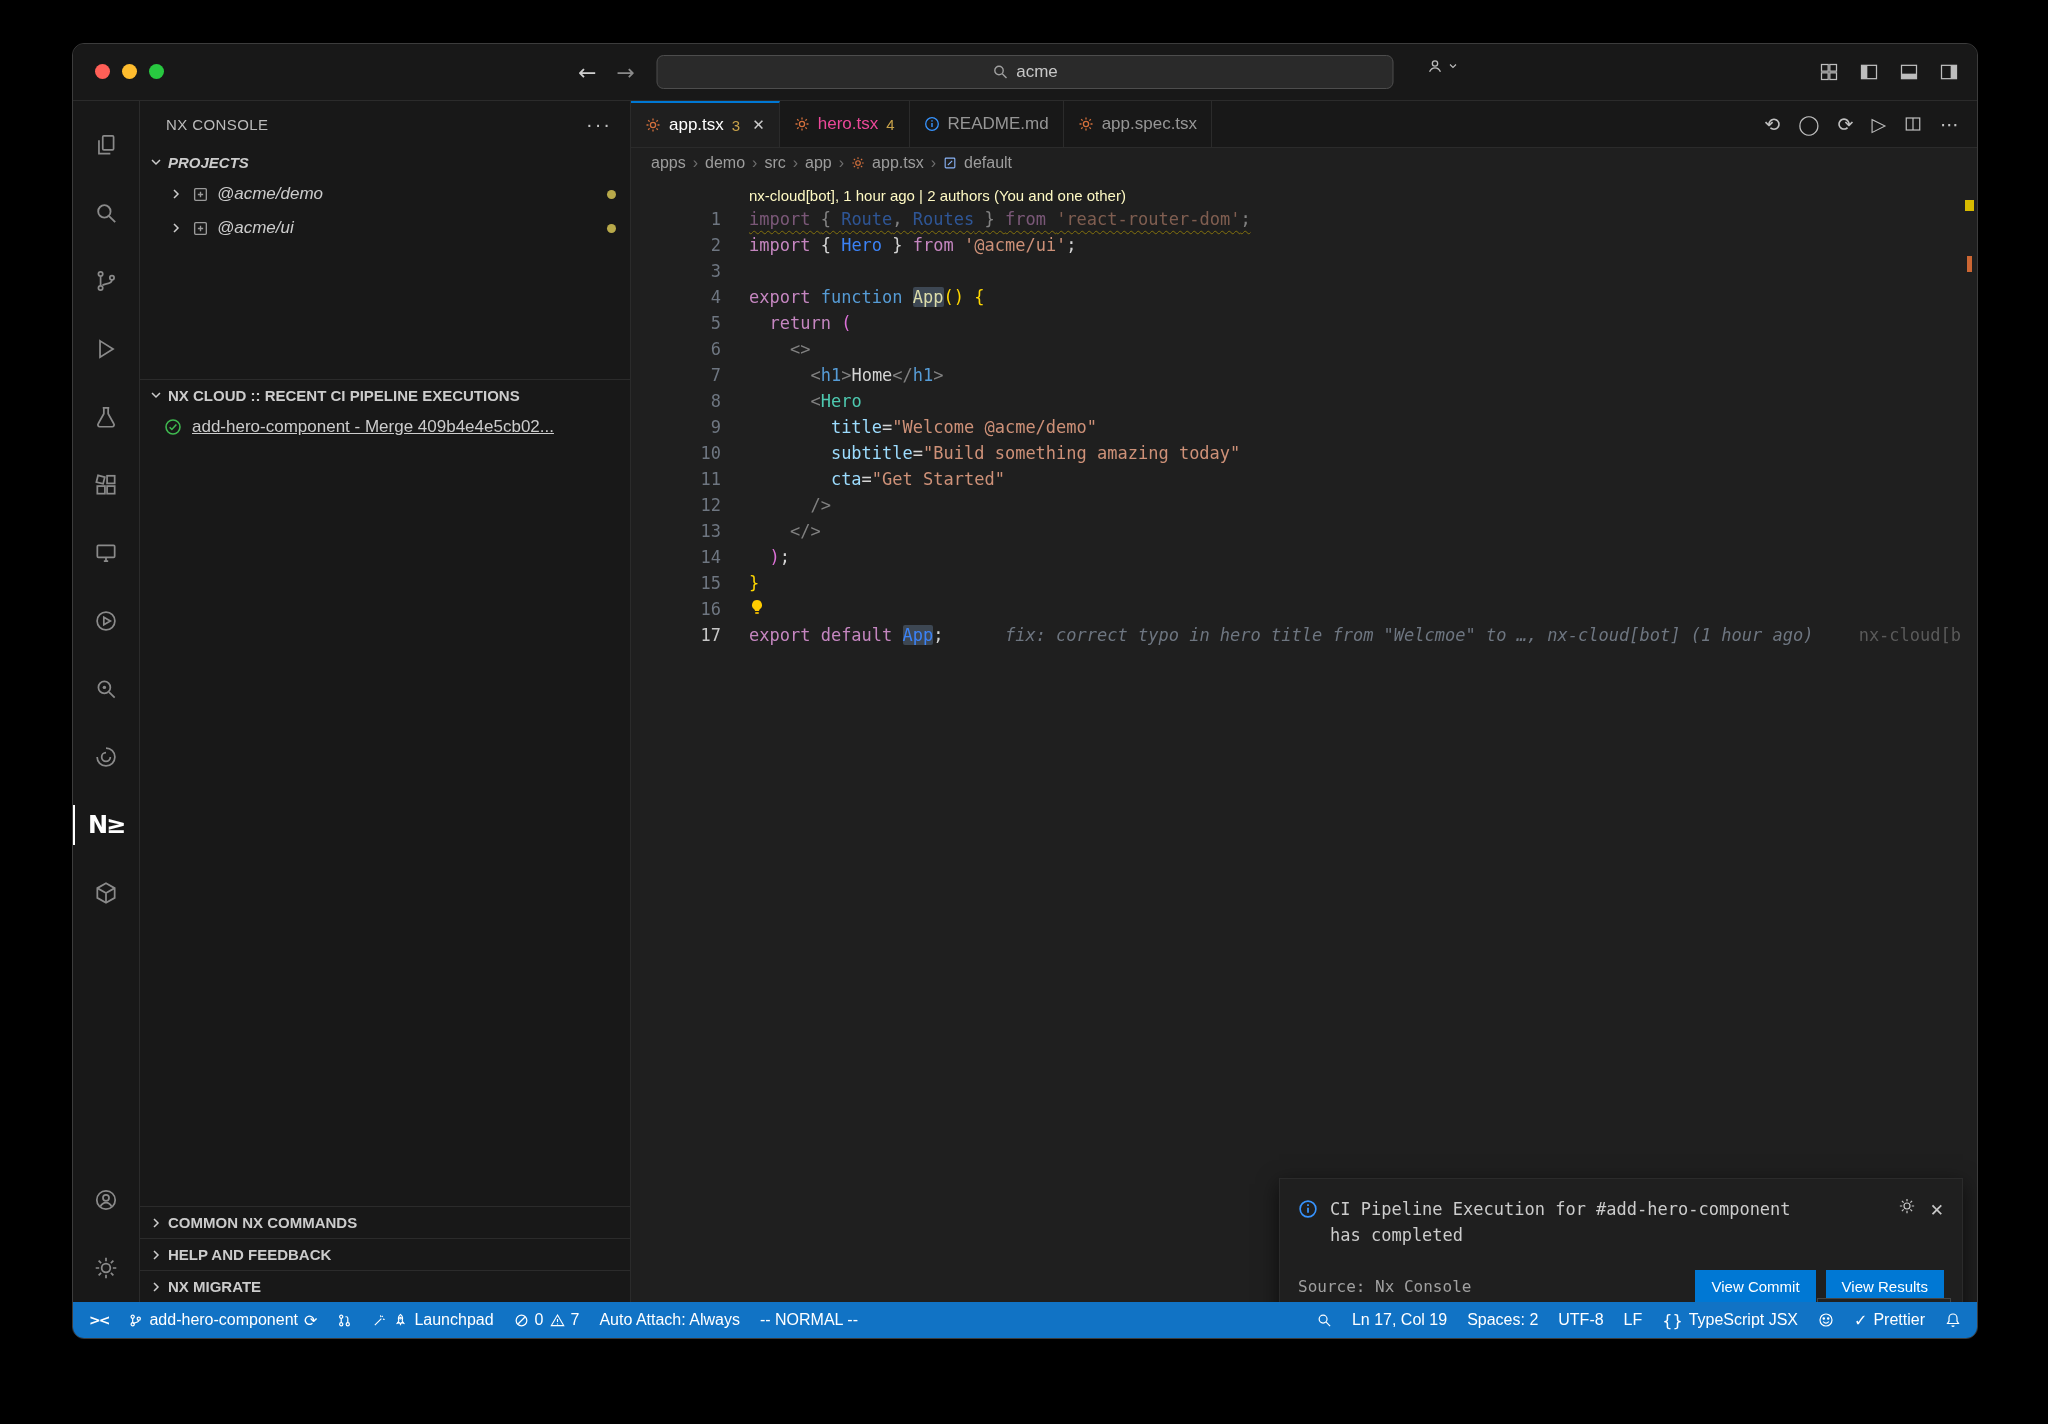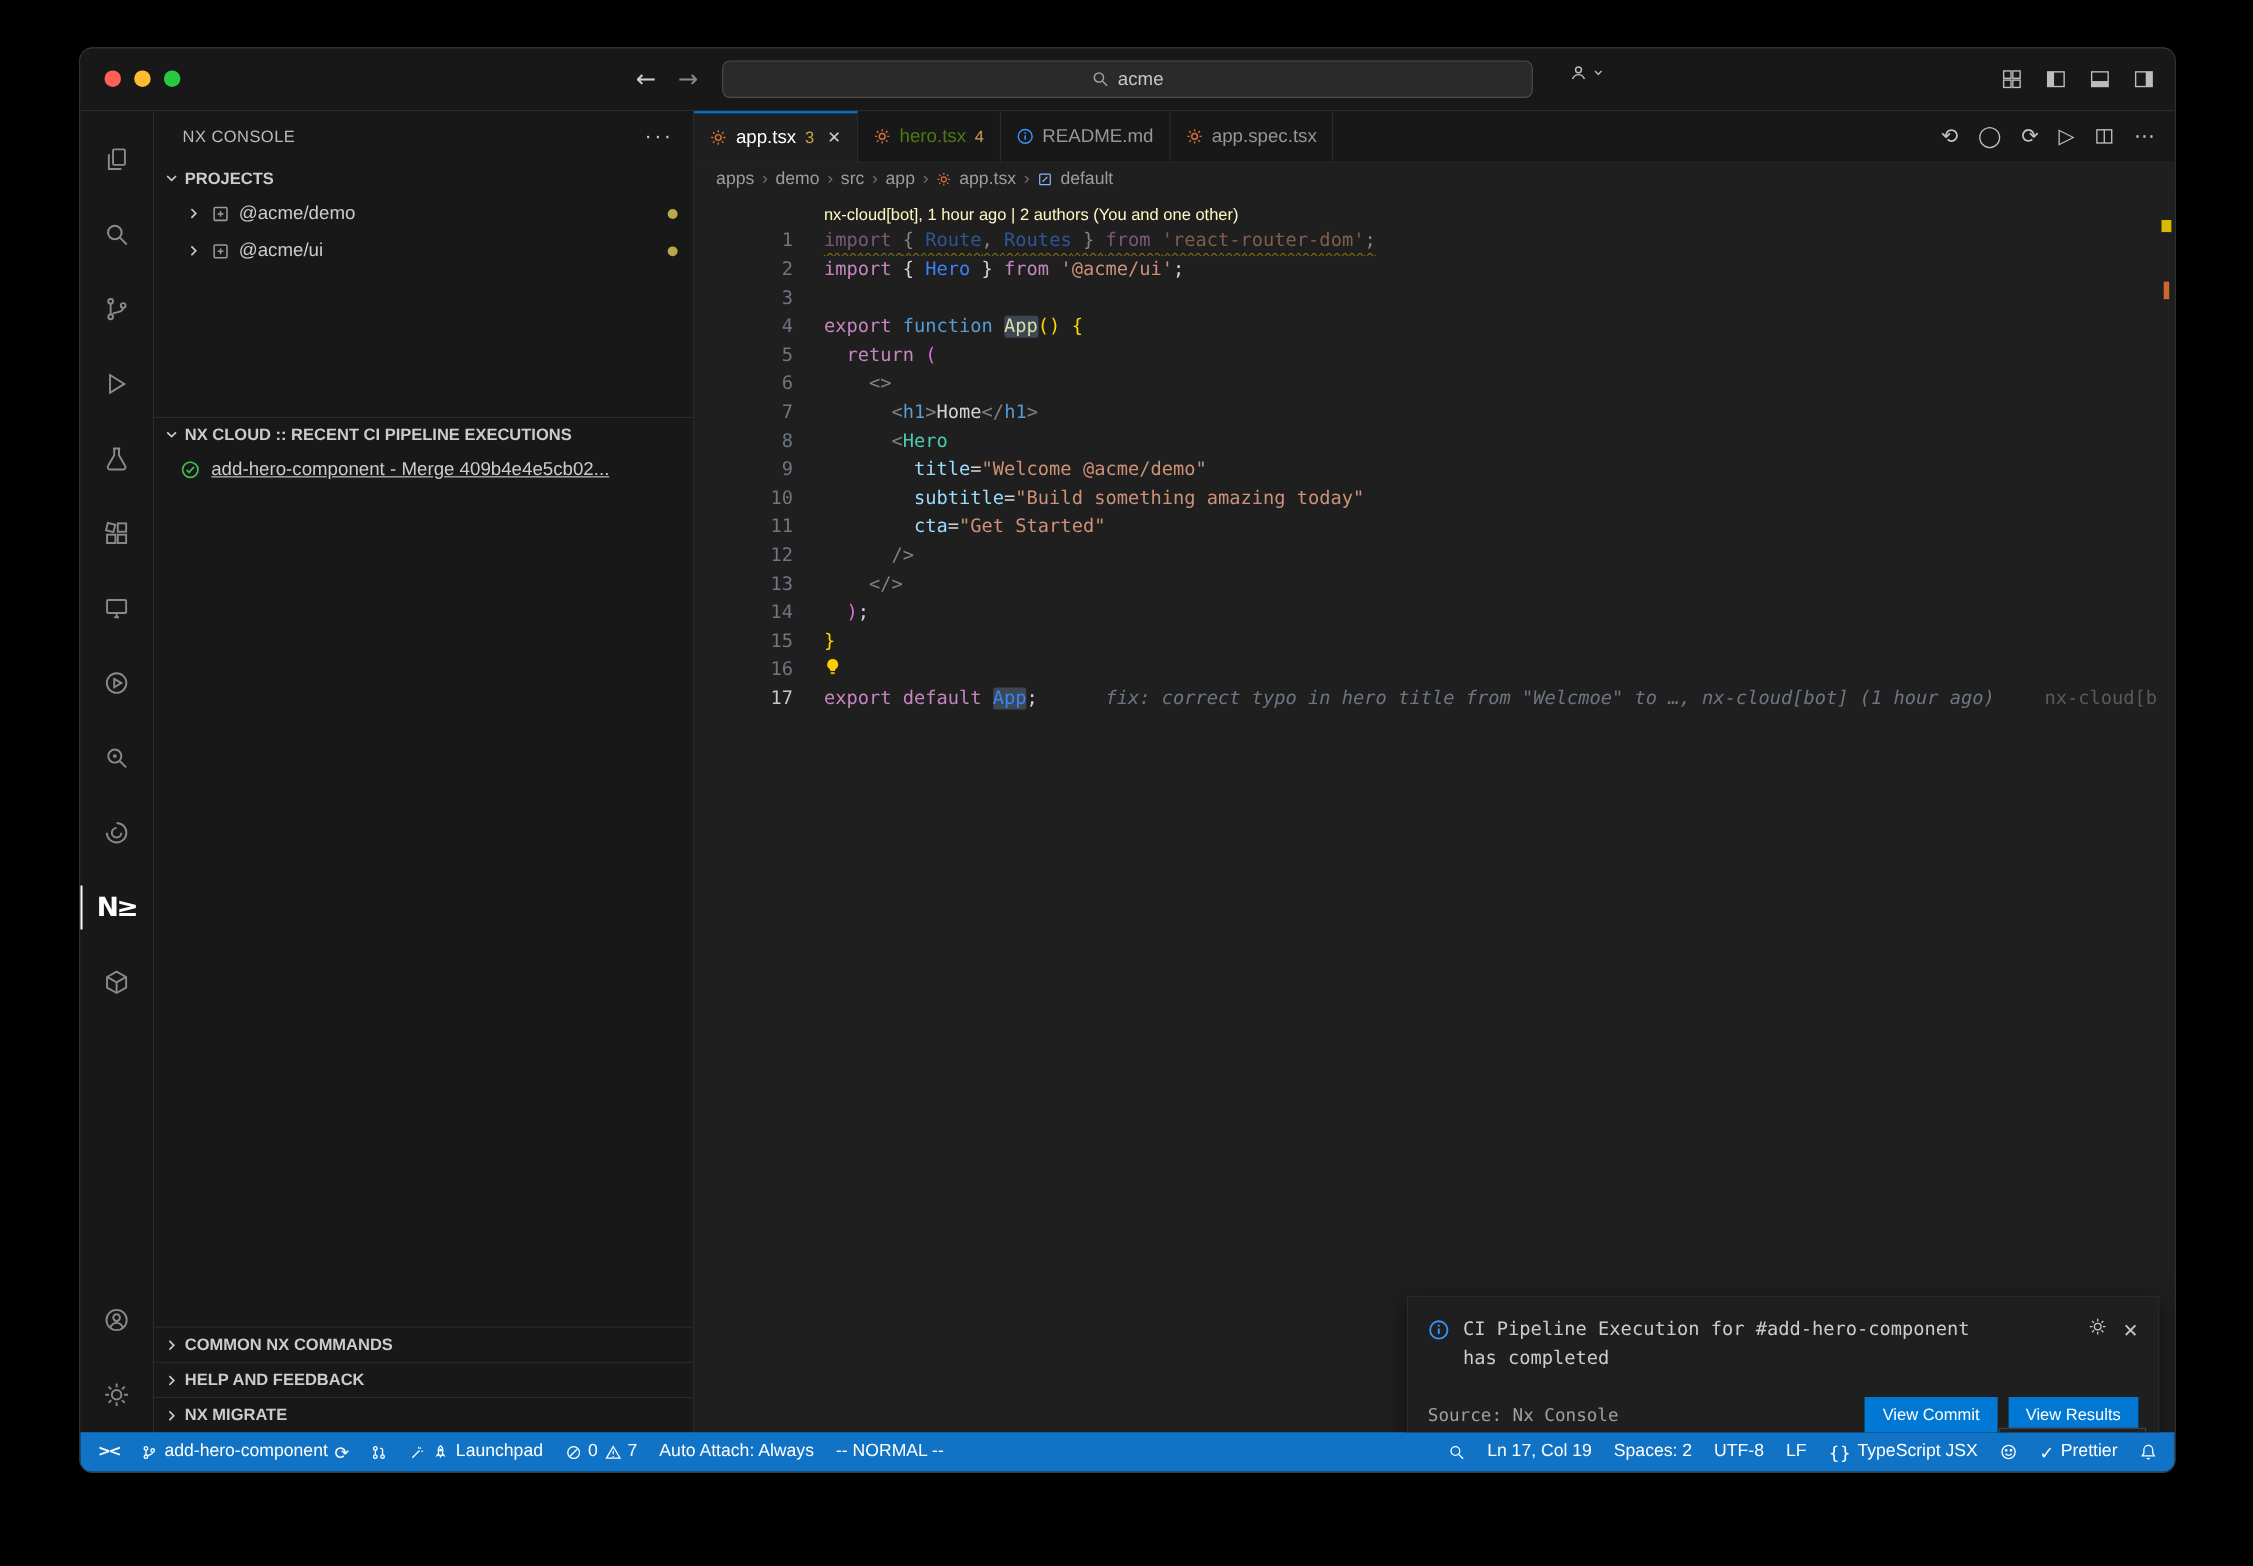--- a/index.html
+++ b/index.html
@@ -23,36 +23,36 @@
   .ab-item{width:66px;height:68px;display:flex;align-items:center;justify-content:center;color:#8a8a8a;position:relative;cursor:pointer;}
   .ab-item.active{color:#ffffff;}
   .ab-item.active::before{content:"";position:absolute;left:0;top:14px;bottom:14px;width:2px;background:#fff;}
   .ab-spacer{flex:1;}
   .nx-logo{font-weight:bold;font-size:24px;letter-spacing:-2px;font-family:"DejaVu Sans",sans-serif;}
   
   .sidebar{width:490px;flex:0 0 490px;background:#181818;border-right:1px solid #2b2b2b;display:flex;flex-direction:column;color:#cccccc;}
   .sb-header{height:46px;display:flex;align-items:center;padding:0 18px 0 26px;font-size:15px;color:#bbbbbb;letter-spacing:.4px;}
   .sb-header .more{margin-left:auto;color:#c3c3c3;font-size:20px;letter-spacing:2px;}
   .section-head{height:30px;display:flex;align-items:center;gap:4px;padding:0 8px;font-size:15px;font-weight:bold;color:#cccccc;cursor:pointer;}
-  .projects-block{height:232px;}
+  .projects-block{height:232px;font-style:italic;}
   .tree-item{height:34px;display:flex;align-items:center;gap:8px;padding:0 14px 0 28px;font-size:17px;cursor:pointer;}
   .tree-item .dot{margin-left:auto;width:9px;height:9px;border-radius:50%;background:#b8a94a;}
   .cloud-item{height:34px;display:flex;align-items:center;gap:10px;padding:0 14px 0 24px;font-size:17px;white-space:nowrap;overflow:hidden;text-overflow:ellipsis;cursor:pointer;}
   .cloud-item span.lbl{overflow:hidden;text-overflow:ellipsis;text-decoration:underline;}
   .sb-bottom{margin-top:auto;border-top:1px solid #2b2b2b;}
   .sb-bottom .section-head{border-bottom:1px solid #2b2b2b;height:31px;text-align:right;}
   .sb-bottom .section-head:last-child{border-bottom:none;}
   
   .editor-area{flex:1;display:flex;flex-direction:column;background:#1f1f1f;min-width:0;position:relative;}
   .tabs-row{height:46px;flex:0 0 46px;background:#181818;display:flex;align-items:stretch;border-bottom:1px solid #2b2b2b;}
   .tab{display:flex;align-items:center;gap:8px;padding:0 14px;font-size:17px;color:#969696;border-right:1px solid #2b2b2b;cursor:pointer;position:relative;}
   .tab.active{background:#1f1f1f;color:#ffffff;border-top:2px solid #0078d4;}
   .tab .badge{color:#c8a24a;font-size:15px;}
   .tab .close{color:#cccccc;font-size:15px;margin-left:4px;}
-  .tab .warn-text{color:#4d7c0f;}
+  .tab .warn-text{color:#ec4899;}
   .tab-actions{margin-left:auto;display:flex;align-items:center;gap:18px;padding:0 18px;color:#c0c0c0;font-size:19px;}
   .breadcrumbs{height:30px;flex:0 0 30px;display:flex;align-items:center;gap:7px;padding:0 20px;font-size:16px;color:#9d9d9d;background:#1f1f1f;}
   .breadcrumbs .sep{color:#6e6e6e;}
   
   .code-wrap{flex:1;position:relative;overflow:hidden;font-family:"DejaVu Sans Mono",monospace;font-size:17px;line-height:26px;padding-top:4px;}
   .code-line{display:flex;white-space:pre;height:26px;}
   .gutter{flex:0 0 90px;text-align:right;padding-right:28px;color:#6e7681;user-select:none;}
   .code-line.active .gutter{color:#c6c6c6;}
   .line-tokens{white-space:pre;}
   .blame-row{height:24px;}

